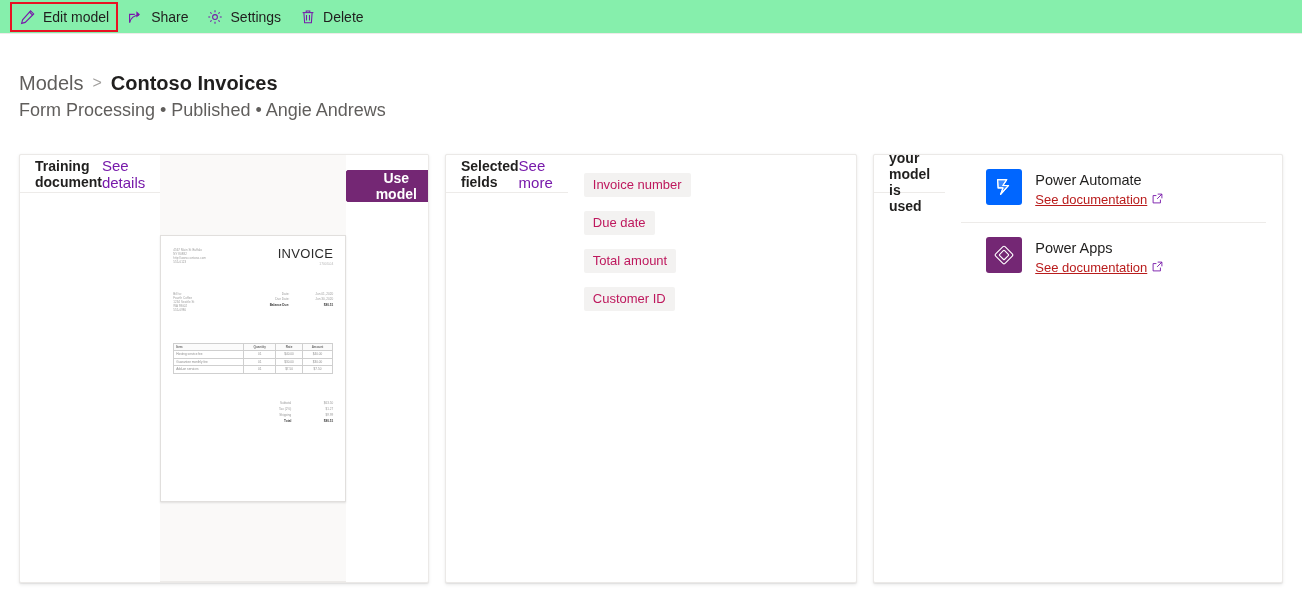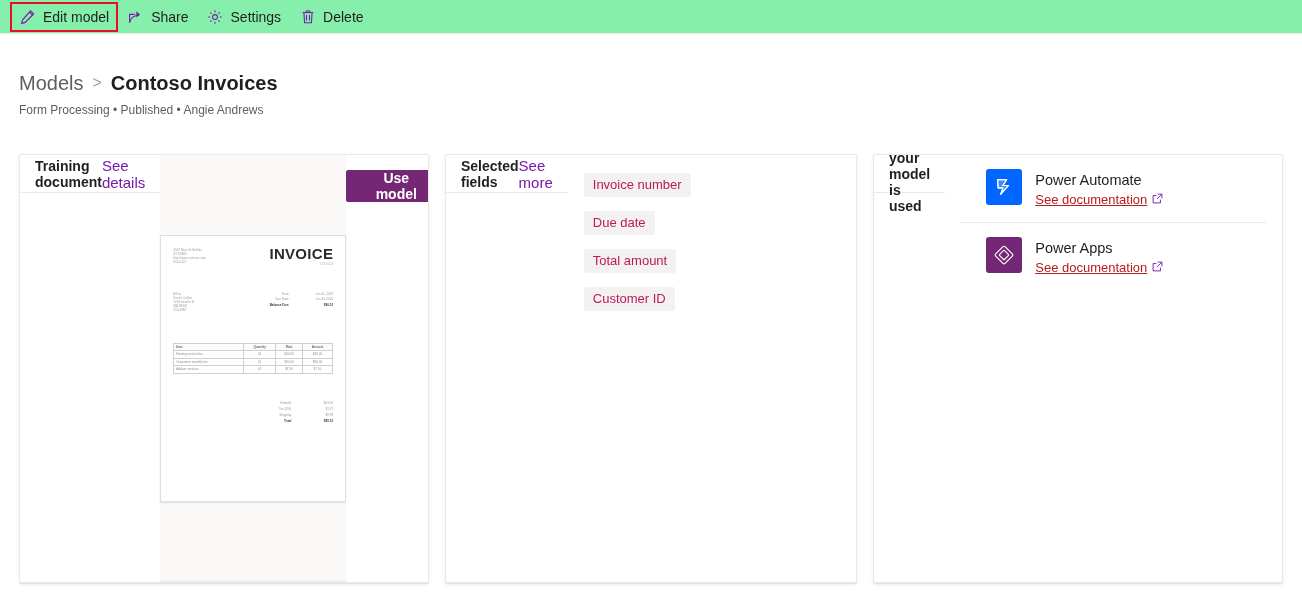--- a/index.html
+++ b/index.html
@@ -47,21 +47,21 @@
   .page-head { position: absolute; left: 19px; top: 70px; }
   .breadcrumb {
     display: flex; align-items: flex-end;
     font-size: 20px; line-height: 26px;
   }
   .bc-root { color: #605e5c; font-weight: 400; cursor: pointer; }
   .bc-sep  { color: #a19f9d; margin: 0 9px; font-size: 16px; }
   .bc-cur  { color: #201f1e; font-weight: 600; }
   .subline {
     margin-top: 6px;
-    font-size: 12px; color: #605e5c; line-height: 16px;
+    font-size: 18px; color: #605e5c; line-height: 16px;
   }
 
   
   .cards {
     position: absolute; left: 19px; top: 154px;
     width: 1264px; height: 429px;
     display: flex; gap: 16px;
   }
   .card {
     background: #ffffff;
@@ -97,21 +97,21 @@
     border: 1px solid #e1dfdd;
     box-shadow: 0 0.6px 1.8px rgba(0,0,0,.10);
     position: relative;
     padding: 12px 12px;
     overflow: hidden;
   }
   .inv-top { display: flex; justify-content: space-between; }
   .inv-from { width: 88px; }
   .inv-line { color: #9b9b9b; font-size: 2.9px; line-height: 4.2px; letter-spacing: .1px; }
   .inv-title {
-    text-align: right; font-size: 15px; font-weight: 700;
+    text-align: right; font-size: 13px; font-weight: 400;
     color: #2b2b2b; letter-spacing: .3px; line-height: 12px;
   }
   .inv-num { text-align: right; font-size: 3.3px; color: #b8b8b8; margin-top: 2px; }
   .inv-mid { display: flex; justify-content: space-between; margin-top: 26px; }
   .inv-billto { width: 86px; }
   .inv-meta { text-align: right; min-width: 94px; }
   .inv-metarow {
     display: flex; justify-content: flex-end; gap: 18px;
     font-size: 3.1px; line-height: 5.4px; color: #9b9b9b;
   }

